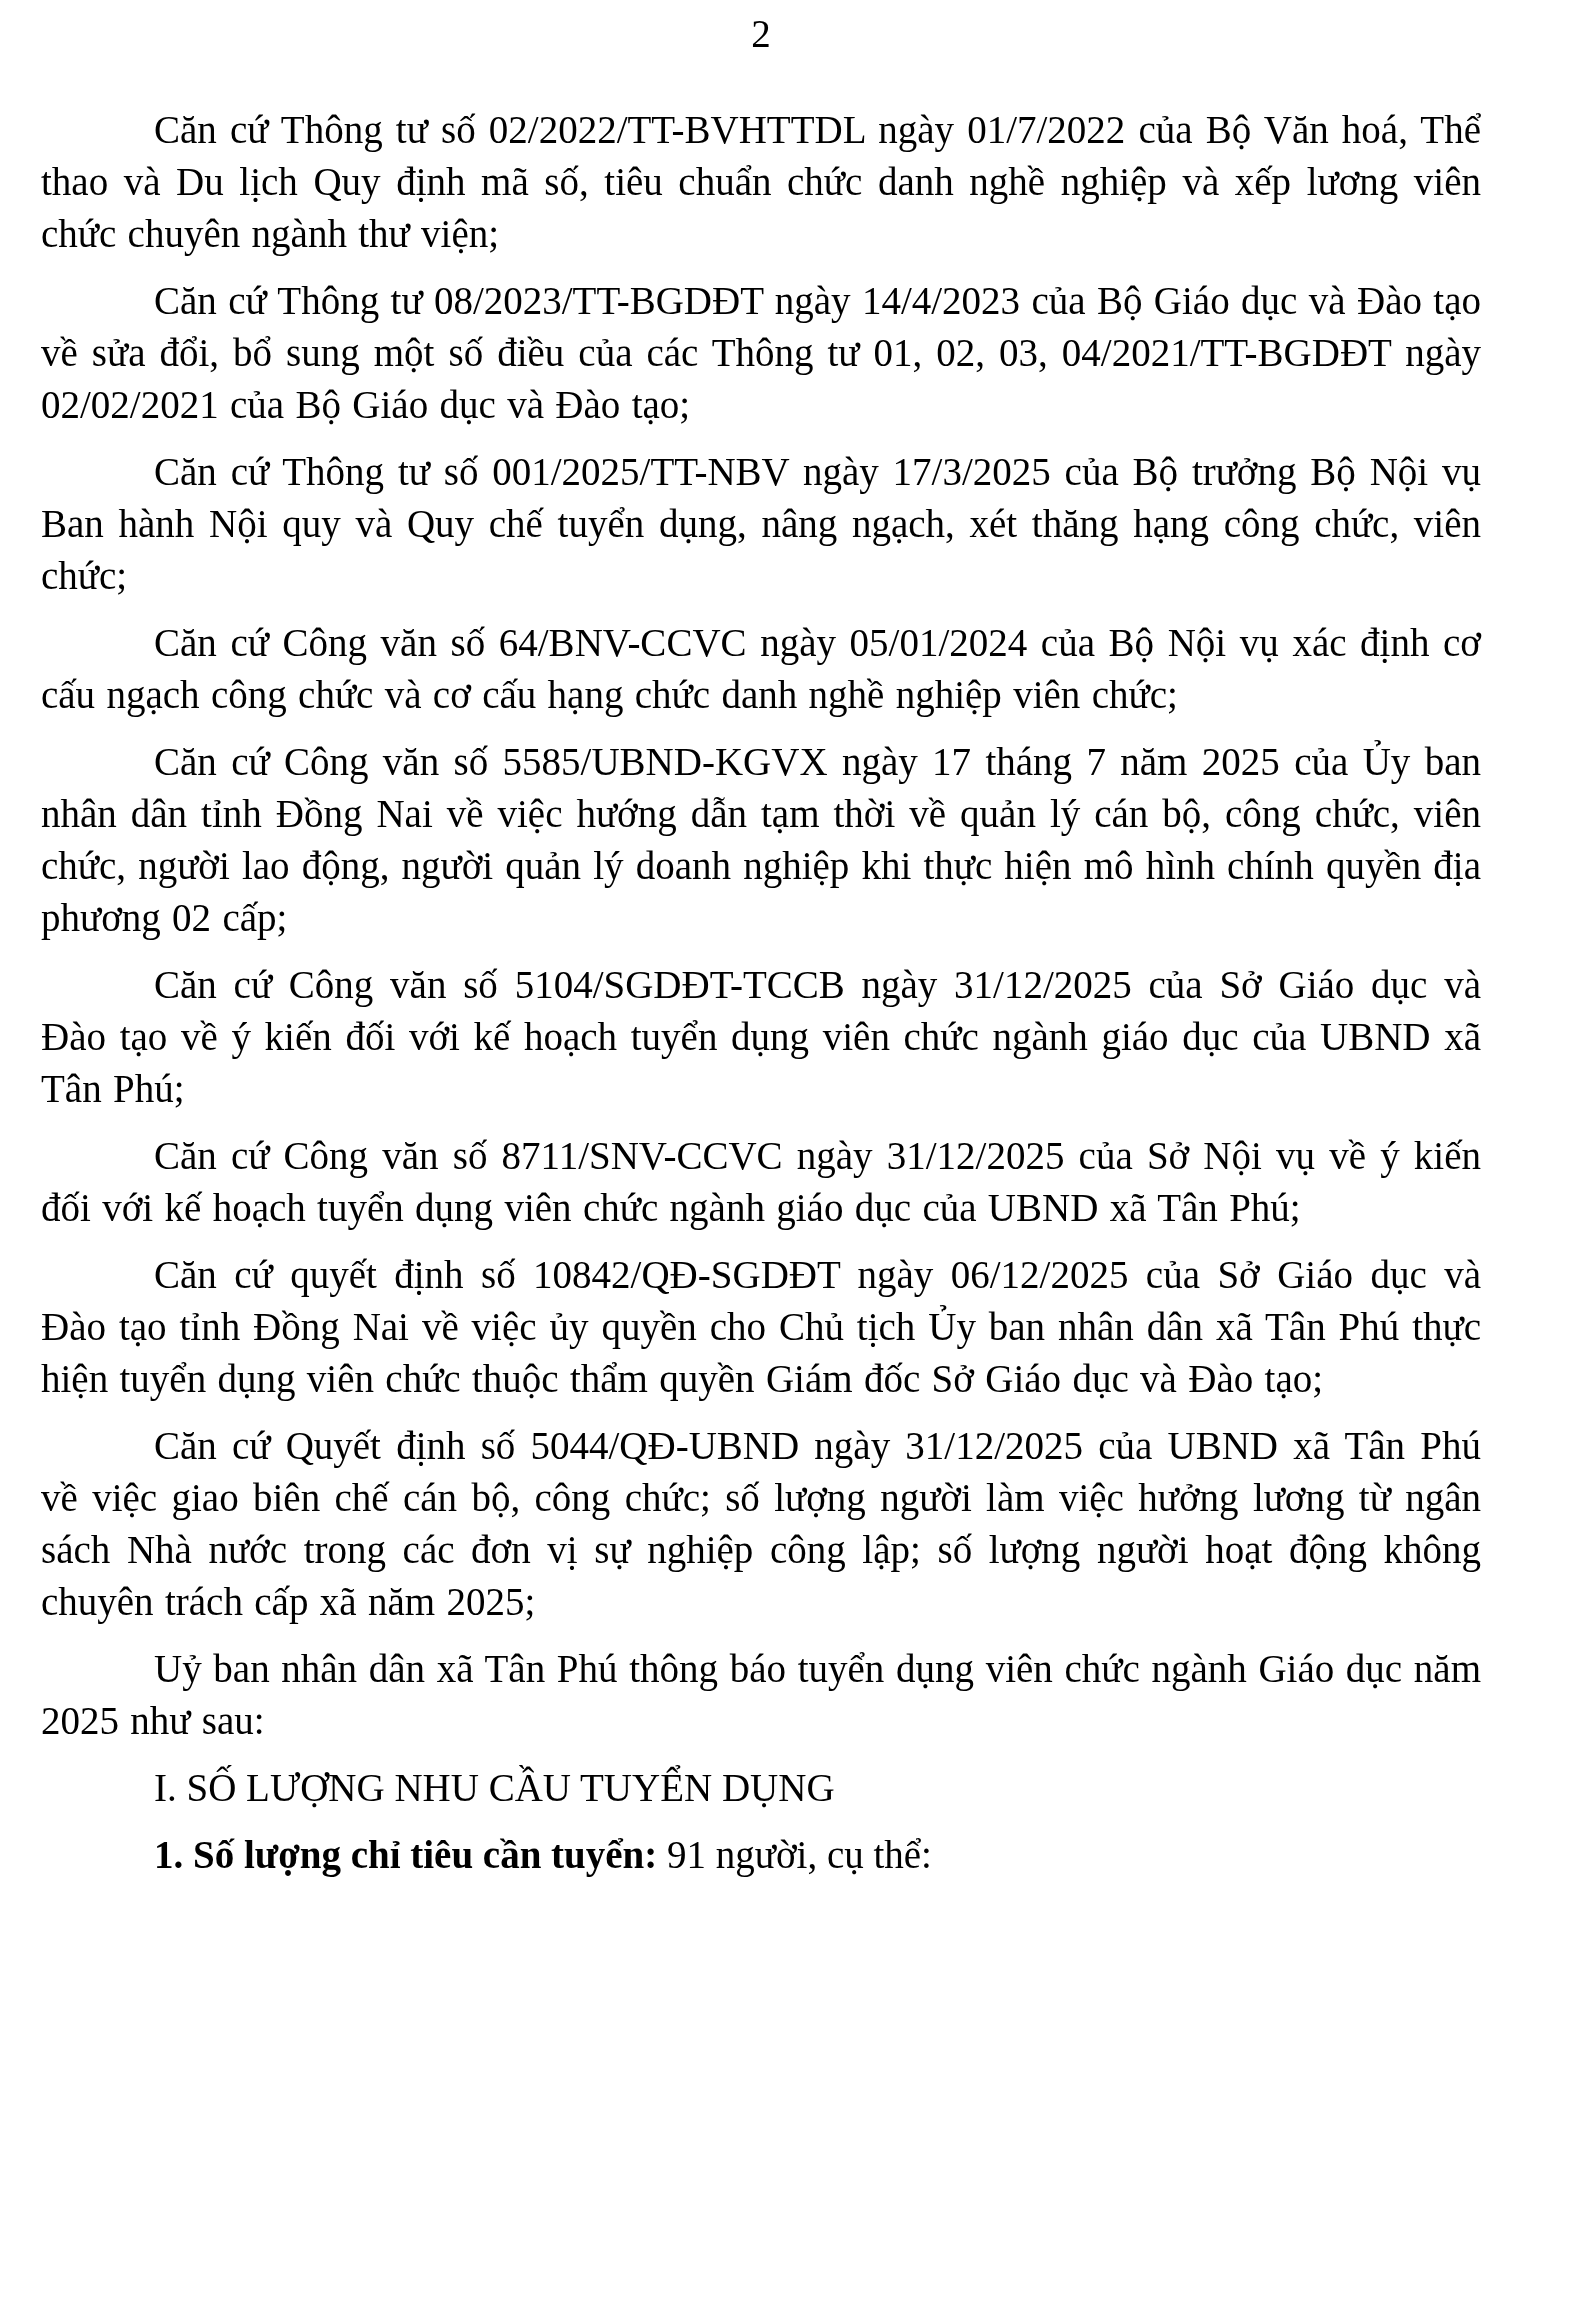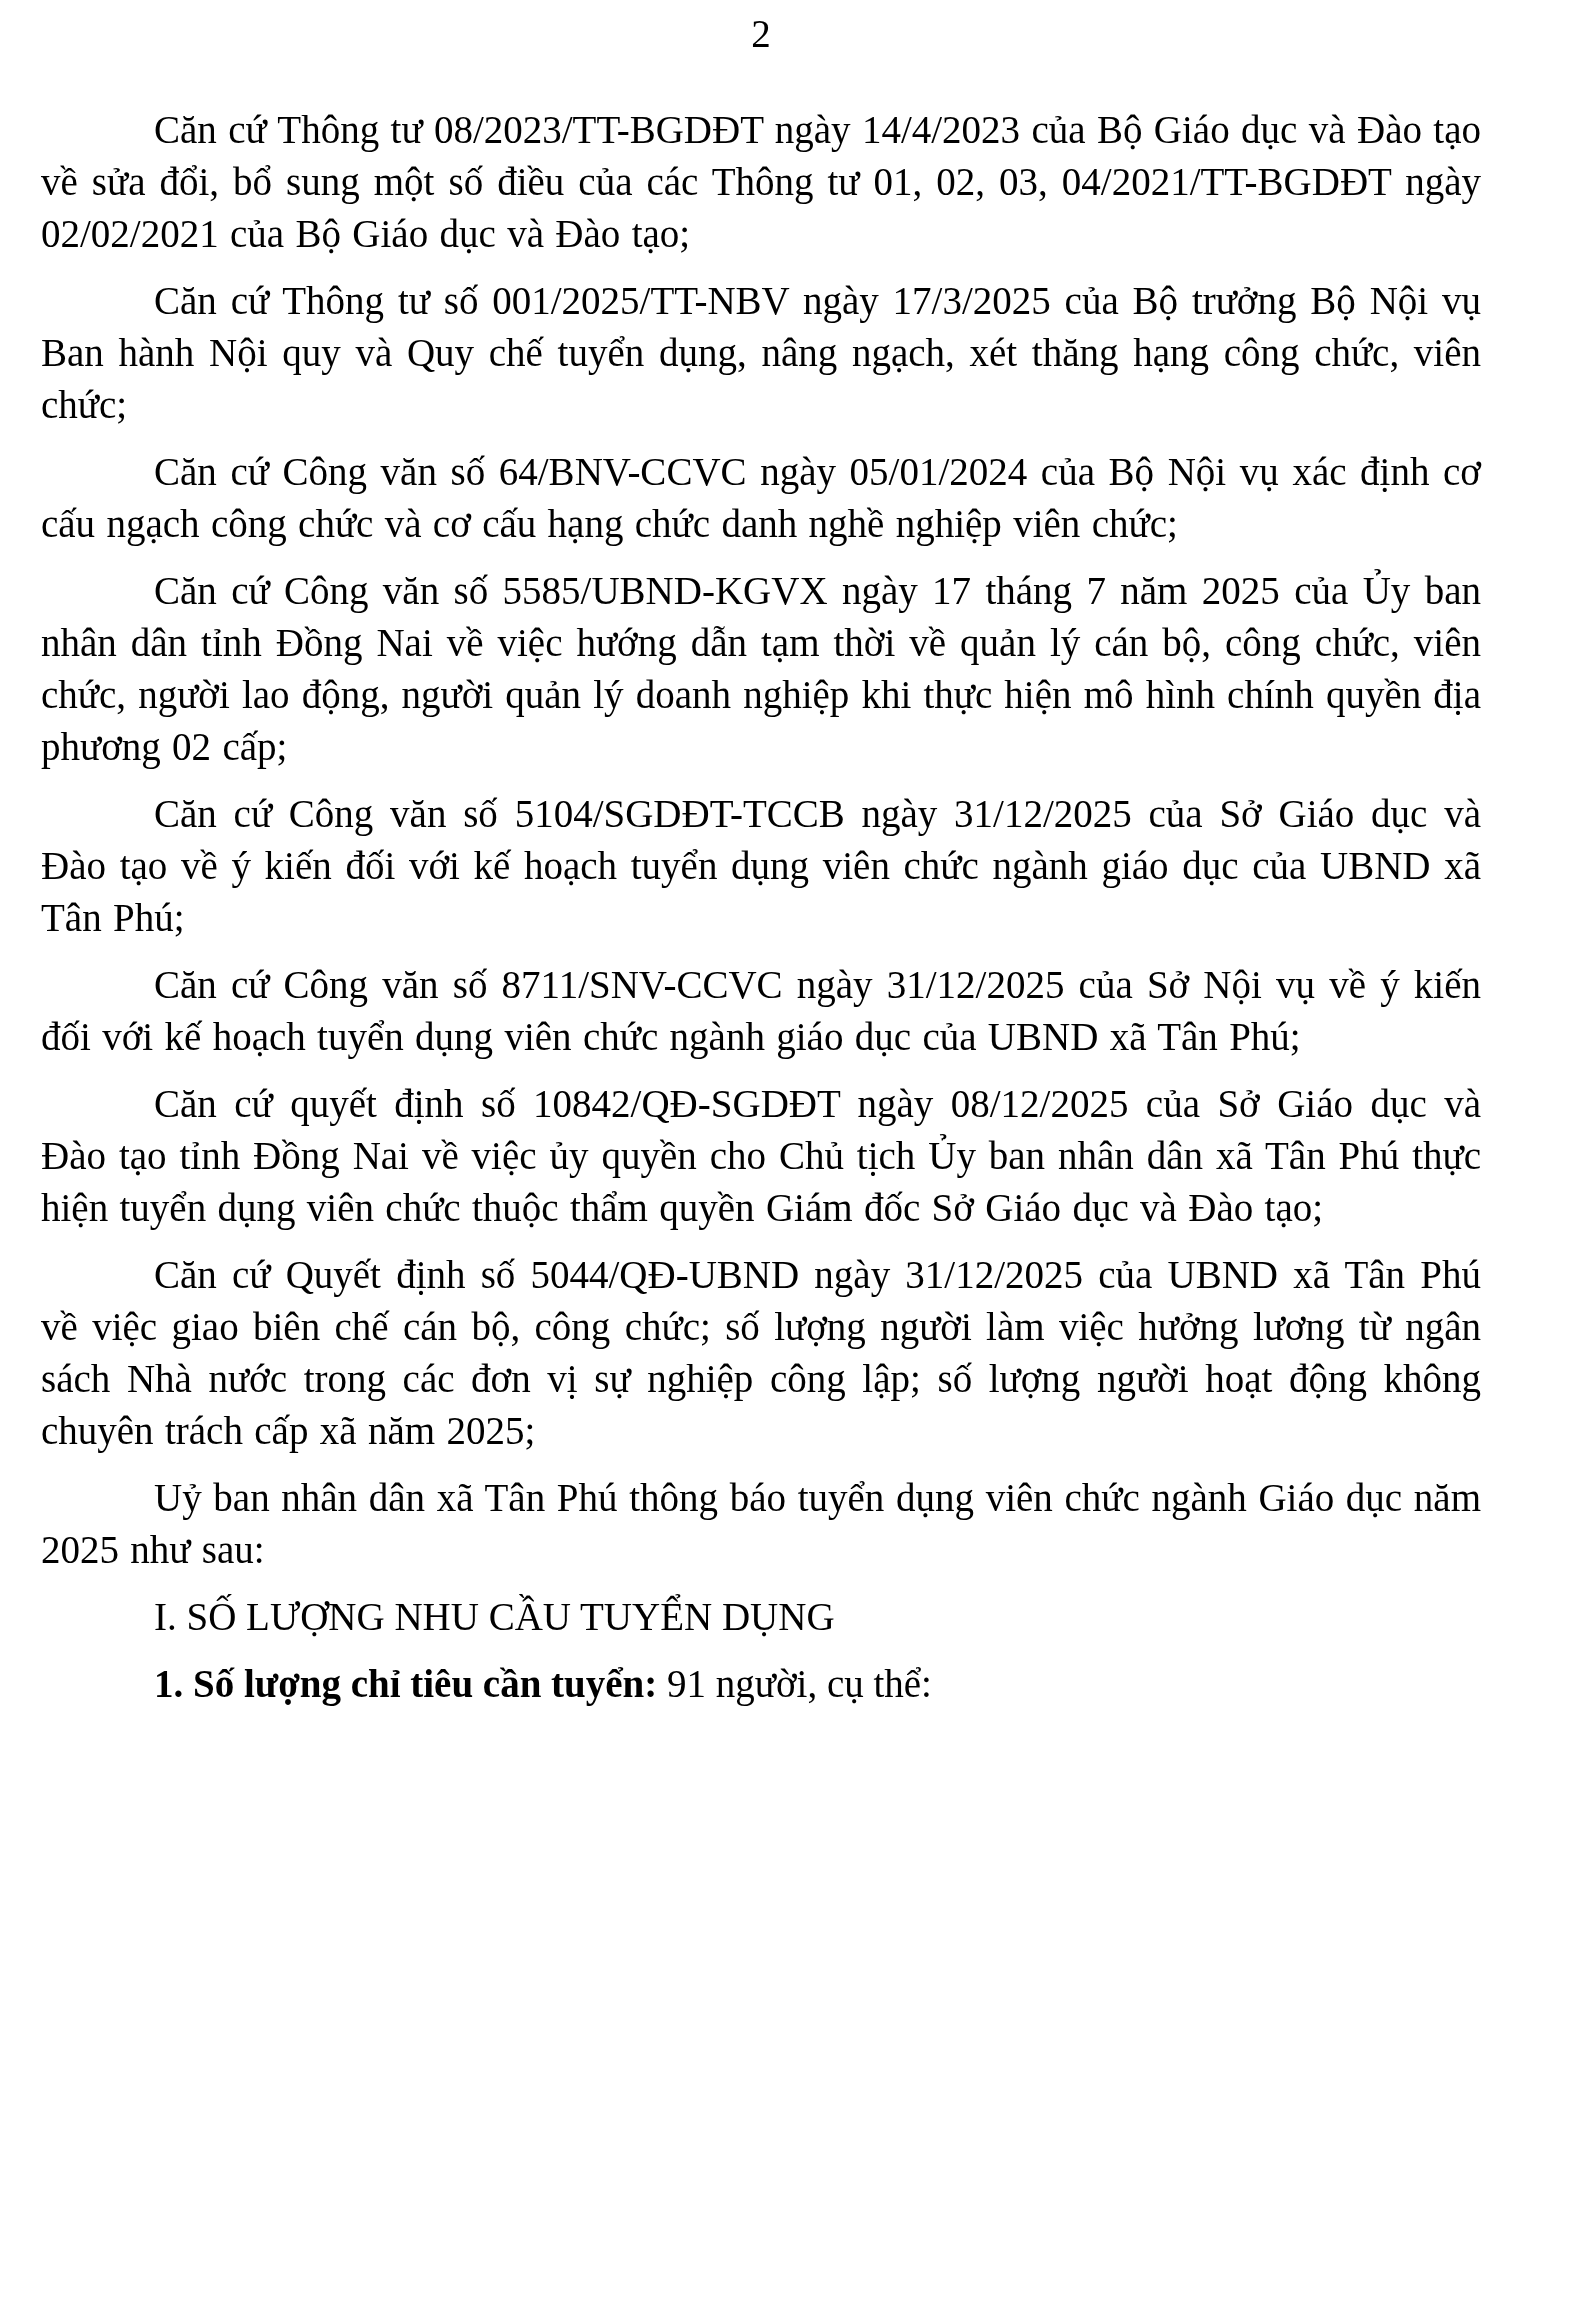--- a/index.html
+++ b/index.html
@@ -55,27 +55,28 @@
   p.item-line .bold-run { font-weight: bold; }
 </style>
 </head>
 <body>
 
 <div class="page">
   <div class="content">
 
     <div class="page-number">2</div>
 
+    <p class="body-par">Căn cứ Thông tư số 02/2022/TT-BVHTTDL ngày 01/7/2022 của Bộ Văn hoá, Thể thao và Du lịch Quy định mã số, tiêu chuẩn chức danh nghề nghiệp và xếp lương viên chức chuyên ngành thư viện;</p>
     <p class="body-par">Căn cứ Thông tư 08/2023/TT-BGDĐT ngày 14/4/2023 của Bộ Giáo dục và Đào tạo về sửa đổi, bổ sung một số điều của các Thông tư 01, 02, 03, 04/2021/TT-BGDĐT ngày 02/02/2021 của Bộ Giáo dục và Đào tạo;</p>
     <p class="body-par">Căn cứ Thông tư số 001/2025/TT-NBV ngày 17/3/2025 của Bộ trưởng Bộ Nội vụ Ban hành Nội quy và Quy chế tuyển dụng, nâng ngạch, xét thăng hạng công chức, viên chức;</p>
     <p class="body-par">Căn cứ Công văn số 64/BNV-CCVC ngày 05/01/2024 của Bộ Nội vụ xác định cơ cấu ngạch công chức và cơ cấu hạng chức danh nghề nghiệp viên chức;</p>
     <p class="body-par">Căn cứ Công văn số 5585/UBND-KGVX ngày 17 tháng 7 năm 2025 của Ủy ban nhân dân tỉnh Đồng Nai về việc hướng dẫn tạm thời về quản lý cán bộ, công chức, viên chức, người lao động, người quản lý doanh nghiệp khi thực hiện mô hình chính quyền địa phương 02 cấp;</p>
     <p class="body-par">Căn cứ Công văn số 5104/SGDĐT-TCCB ngày 31/12/2025 của Sở Giáo dục và Đào tạo về ý kiến đối với kế hoạch tuyển dụng viên chức ngành giáo dục của UBND xã Tân Phú;</p>
     <p class="body-par">Căn cứ Công văn số 8711/SNV-CCVC ngày 31/12/2025 của Sở Nội vụ về ý kiến đối với kế hoạch tuyển dụng viên chức ngành giáo dục của UBND xã Tân Phú;</p>
-    <p class="body-par">Căn cứ quyết định số 10842/QĐ-SGDĐT ngày 08/12/2025 của Sở Giáo dục và Đào tạo tỉnh Đồng Nai về việc ủy quyền cho Chủ tịch Ủy ban nhân dân xã Tân Phú thực hiện tuyển dụng viên chức thuộc thẩm quyền Giám đốc Sở Giáo dục và Đào tạo;</p>
+    <p class="body-par">Căn cứ quyết định số 10842/QĐ-SGDĐT ngày 06/12/2025 của Sở Giáo dục và Đào tạo tỉnh Đồng Nai về việc ủy quyền cho Chủ tịch Ủy ban nhân dân xã Tân Phú thực hiện tuyển dụng viên chức thuộc thẩm quyền Giám đốc Sở Giáo dục và Đào tạo;</p>
     <p class="body-par">Căn cứ Quyết định số 5044/QĐ-UBND ngày 31/12/2025 của UBND xã Tân Phú về việc giao biên chế cán bộ, công chức; số lượng người làm việc hưởng lương từ ngân sách Nhà nước trong các đơn vị sự nghiệp công lập; số lượng người hoạt động không chuyên trách cấp xã năm 2025;</p>
     <p class="body-par">Uỷ ban nhân dân xã Tân Phú thông báo tuyển dụng viên chức ngành Giáo dục năm 2025 như sau:</p>
 
     <p class="heading">I. SỐ LƯỢNG NHU CẦU TUYỂN DỤNG</p>
 
     <p class="item-line"><span class="bold-run">1. Số lượng chỉ tiêu cần tuyển:</span><span> 91 người, cụ thể:</span></p>
 
   </div>
 </div>
 

